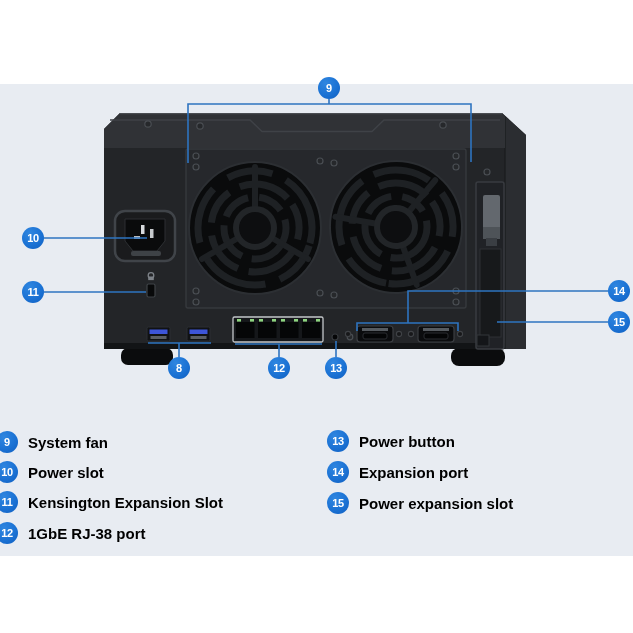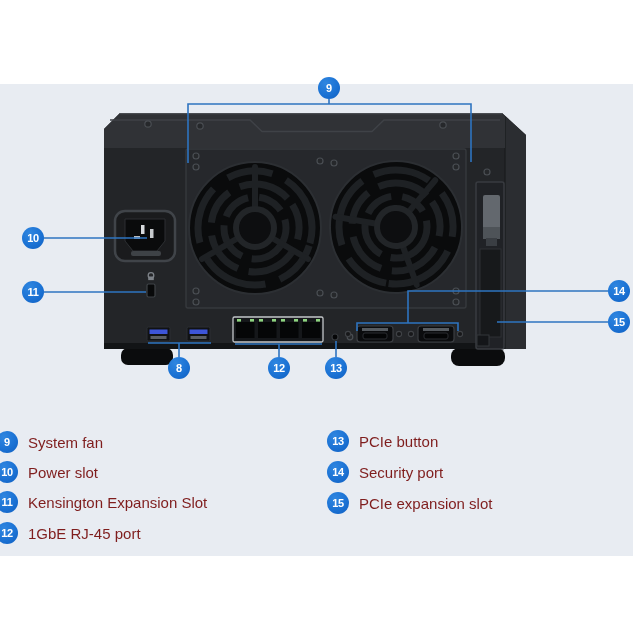--- a/index.html
+++ b/index.html
@@ -13,21 +13,21 @@
   svg.art{position:absolute;left:0;top:0;}
   .badge{
     position:absolute;width:22px;height:22px;border-radius:50%;
     background:radial-gradient(circle at 35% 28%, #2f86e0 0%, #1b72d4 55%, #0f5ec0 100%);
     color:#fff;font-size:11px;font-weight:bold;line-height:22px;text-align:center;
     transform:translate(-50%,-50%);
     letter-spacing:-0.3px;
   }
   .lrow{position:absolute;display:flex;align-items:center;gap:10px;height:22px;}
   .lrow .badge{position:static;transform:none;flex:0 0 22px;}
-  .llabel{font-size:15px;color:#7f1d1d;white-space:nowrap;}
+  .llabel{font-size:15px;color:#000000;white-space:nowrap;font-weight:bold;}
 </style>
 </head>
 <body>
 
 <div class="stage">
   <div class="band"></div>
 
   <svg class="art" width="633" height="633" viewBox="0 0 633 633">
 
     <g>
@@ -204,29 +204,29 @@
     <div class="lrow" style="left:-4px;top:461px;">
       <span class="badge">10</span>
       <span class="llabel">Power slot</span>
     </div>
     <div class="lrow" style="left:-4px;top:491px;">
       <span class="badge">11</span>
       <span class="llabel">Kensington Expansion Slot</span>
     </div>
     <div class="lrow" style="left:-4px;top:522px;">
       <span class="badge">12</span>
-      <span class="llabel">1GbE RJ-45 port</span>
+      <span class="llabel">1GbE RJ-38 port</span>
     </div>
 
     <div class="lrow" style="left:327px;top:430px;">
       <span class="badge">13</span>
-      <span class="llabel">PCIe button</span>
+      <span class="llabel">Power button</span>
     </div>
     <div class="lrow" style="left:327px;top:461px;">
       <span class="badge">14</span>
-      <span class="llabel">Security port</span>
+      <span class="llabel">Expansion port</span>
     </div>
     <div class="lrow" style="left:327px;top:492px;">
       <span class="badge">15</span>
-      <span class="llabel">PCIe expansion slot</span>
+      <span class="llabel">Power expansion slot</span>
     </div>
   </div>
 </div>
 
 </body></html>

